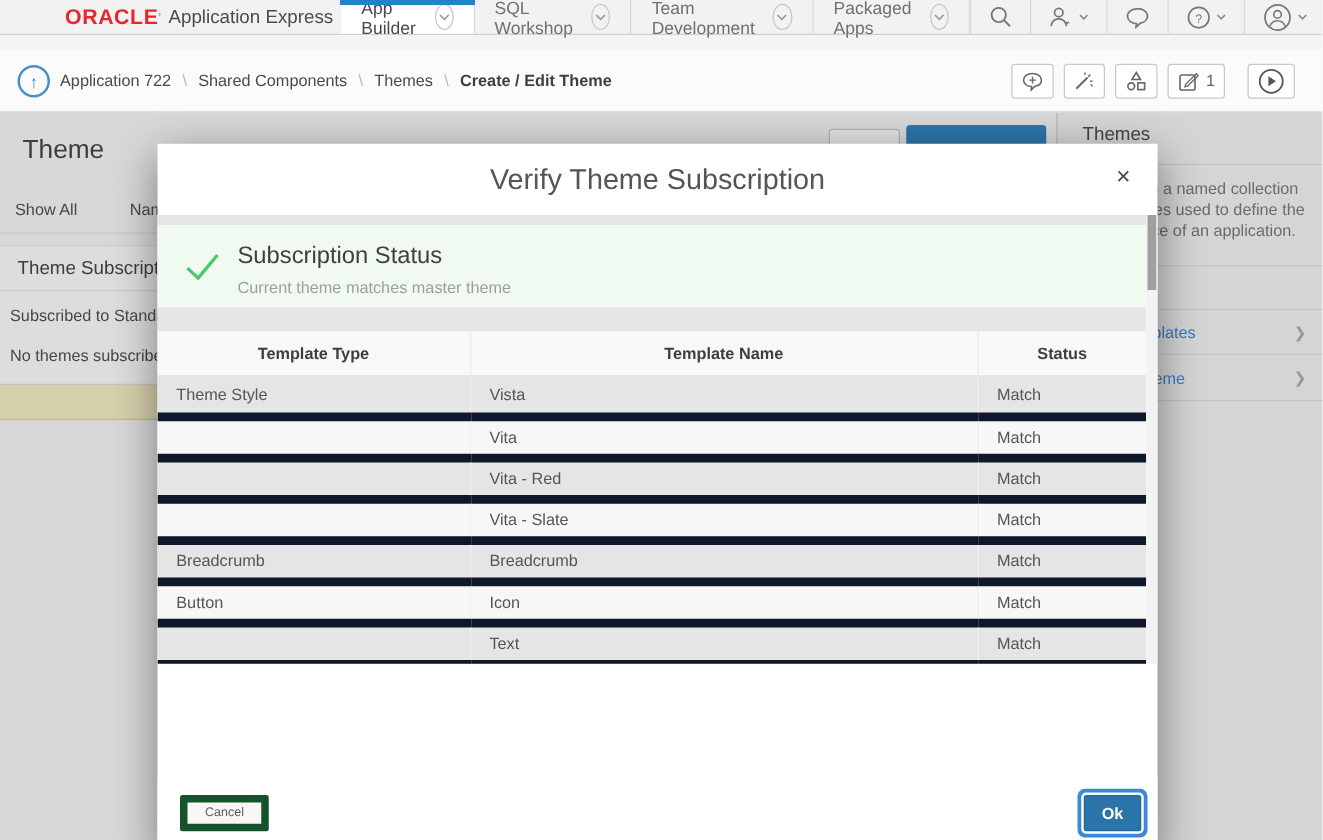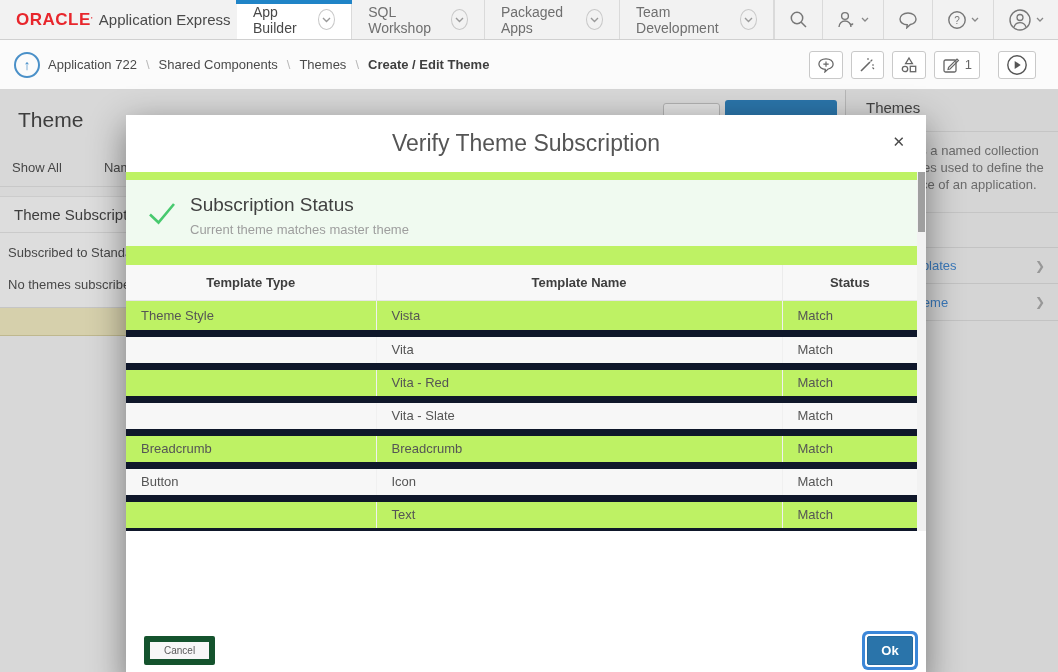--- a/index.html
+++ b/index.html
@@ -1,21 +1,21 @@
 <!DOCTYPE html>
 <html><head>
 <meta charset="utf-8">
 <style>
   * { margin:0; padding:0; box-sizing:border-box; }
   html,body { width:1058px; height:672px; overflow:hidden; }
   body { font-family:"Liberation Sans","DejaVu Sans",sans-serif; background:#f4f4f4; position:relative; }
 
   
-  .topnav { position:absolute; left:0; top:0; width:1058px; height:40px; background:#f2f2f2;
-            border-bottom:1px solid #d0d0d0; display:flex; align-items:stretch; z-index:5; }
+  .topnav { position:absolute; left:0; top:0; width:1058px; height:28px; background:#f2f2f2;
+            border-bottom:1px solid #d0d0d0; display:flex; align-items:stretch; z-index:5;padding-left:36px; }
   .brand { display:flex; align-items:center; padding:0 16px; width:237px; }
   .brand .oracle { color:#e8262c; font-weight:700; font-size:17px; letter-spacing:.5px; }
   .brand .tm { color:#e8262c; font-size:9px; vertical-align:top; }
   .brand .suffix { color:#4a4a4a; font-size:15px; margin-left:6px; white-space:nowrap; }
   .nav-tab { display:flex; align-items:center; gap:9px; padding:0 16px; font-size:14px; color:#6f6f6f;
              border-right:1px solid #dadada; cursor:pointer; position:relative; }
   .nav-tab:first-of-type { border-left:1px solid #dadada; }
   .nav-tab.active { background:#ffffff; color:#484848; }
   .nav-tab.active::before { content:""; position:absolute; left:-1px; right:-1px; top:0; height:4px; background:#2084c7; }
   .chev-circle { width:21px; height:21px; border:1px solid #c8c8c8; border-radius:50%;
@@ -79,21 +79,21 @@
   .overlay { position:absolute; left:0; top:90px; width:1058px; height:582px;
              background:rgba(15,15,15,0.12); z-index:10; }
 
   
   .modal { position:absolute; left:126px; top:115px; width:800px; height:568px; background:#ffffff;
            z-index:100; box-shadow:0 10px 34px rgba(0,0,0,0.45); }
   .modal-header { position:relative; height:57px; }
   .modal-title { text-align:center; line-height:57px; font-size:23px; color:#555555; }
   .modal-close { position:absolute; right:21px; top:19px; font-size:15px; color:#4a4a4a; cursor:pointer;
                  background:none; border:none; line-height:1; }
-  .modal-scroll { position:absolute; left:0; top:57px; width:791px; height:359px; overflow:hidden; background:#bef264; }
+  .modal-scroll { position:absolute; left:0; top:57px; width:791px; height:359px; overflow:hidden; background:#e5e5e5; }
   .scroll-track { position:absolute; right:0; top:57px; width:9px; height:359px; background:#f2f2f2; }
   .scroll-thumb { position:absolute; right:1px; top:0; width:7px; height:60px; background:#9f9f9f; cursor:pointer; }
 
   .status-banner { margin-top:8px; height:66px; background:#f0faf0; position:relative; }
   .status-check { position:absolute; left:22px; top:22px; }
   .status-title { position:absolute; left:64px; top:14px; font-size:19px; color:#404040; }
   .status-sub { position:absolute; left:64px; top:42px; font-size:13px; color:#9e9e9e; }
 
   .tmpl-table { width:791px; margin-top:19px; border-collapse:collapse; table-layout:fixed;padding-left:20px; }
   .tmpl-table th { height:35px; background:#f8f8f8; font-size:13px; font-weight:700; color:#3e3e3e;
@@ -133,29 +133,29 @@
   </div>
   <div class="nav-tab">
     <span>SQL Workshop</span>
     <span class="chev-circle">
       <svg width="9" height="6" viewBox="0 0 9 6">
           <path d="M1 1l3.5 3.5L8 1" stroke="#9a9a9a" stroke-width="1.4" fill="none"></path>
         </svg>
     </span>
   </div>
   <div class="nav-tab">
-    <span>Packaged Apps</span>
+    <span>Team Development</span>
     <span class="chev-circle">
       <svg width="9" height="6" viewBox="0 0 9 6">
           <path d="M1 1l3.5 3.5L8 1" stroke="#9a9a9a" stroke-width="1.4" fill="none"></path>
         </svg>
     </span>
   </div>
   <div class="nav-tab">
-    <span>Team Development</span>
+    <span>Packaged Apps</span>
     <span class="chev-circle">
       <svg width="9" height="6" viewBox="0 0 9 6">
           <path d="M1 1l3.5 3.5L8 1" stroke="#9a9a9a" stroke-width="1.4" fill="none"></path>
         </svg>
     </span>
   </div>
   <div class="nav-icons">
     <div class="nav-icon-cell">
       <svg width="19" height="19" viewBox="0 0 19 19">
           <circle cx="8" cy="8" r="5.7" stroke="#777" stroke-width="1.5" fill="none"></circle>

